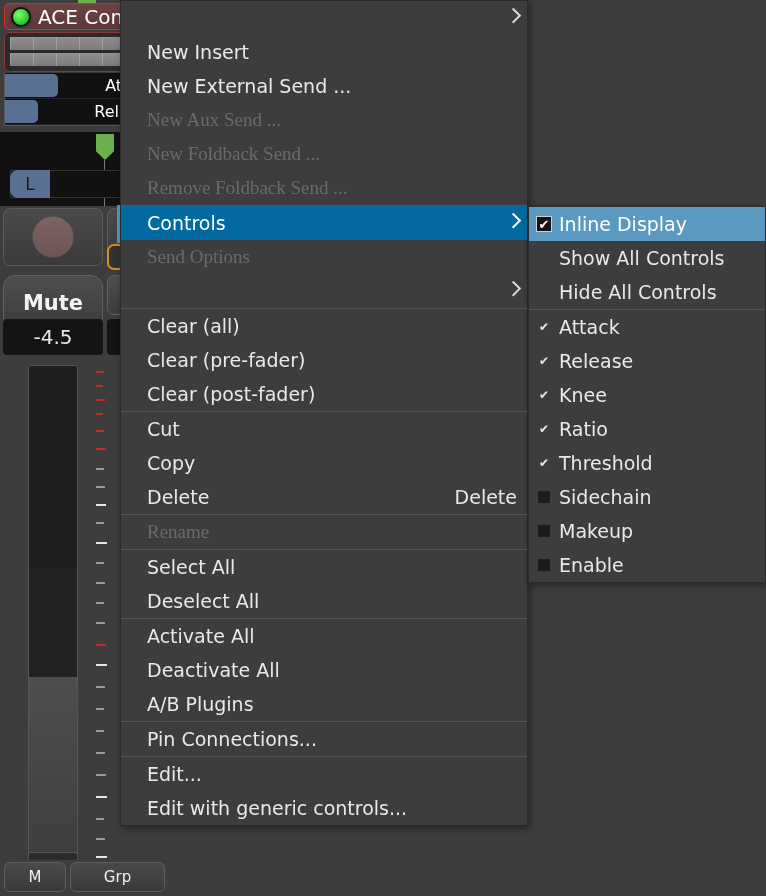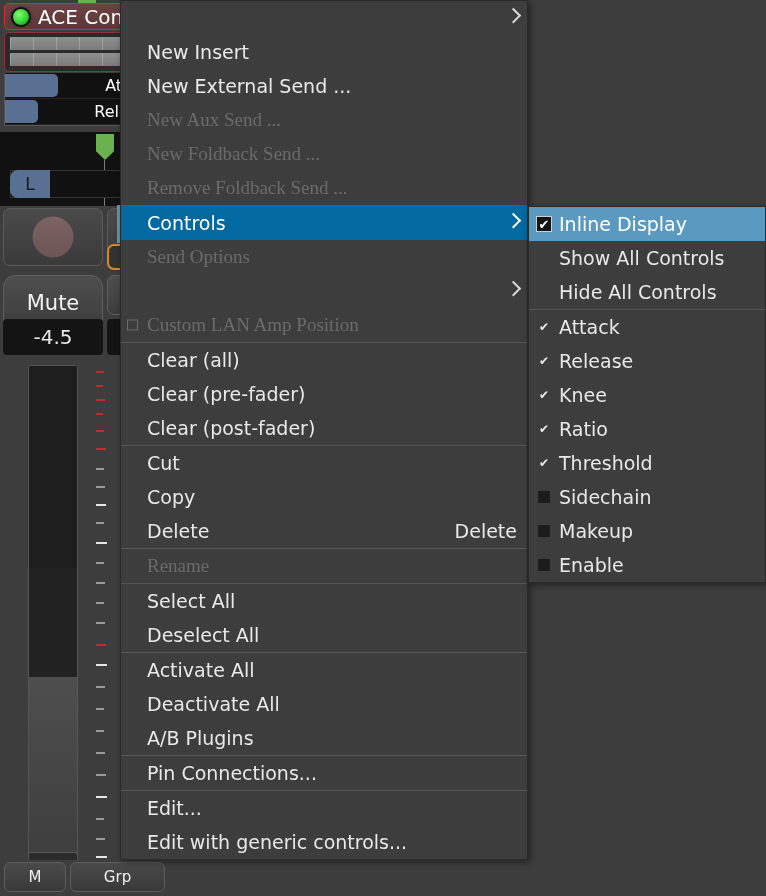--- a/index.html
+++ b/index.html
@@ -229,20 +229,21 @@
     height: 55px;
     background: linear-gradient(#4e4e4e, #3c3c3c);
     border: 1px solid #606060;
     border-radius: 12px;
     box-sizing: border-box;
     display: flex;
     align-items: center;
     justify-content: center;
     font-size: 21px;
     color: #f2f2f2;
+    font-weight: bold;
   }
   .solo-btn {
     position: absolute;
     left: 107px;
     top: 275px;
     width: 40px;
     height: 40px;
     background: linear-gradient(#4e4e4e, #3c3c3c);
     border: 1px solid #606060;
     border-radius: 7px;
@@ -614,24 +615,20 @@
     <div class="menu-item highlight">
       <span class="label">Controls</span>
       <span class="submenu-arrow"></span>
     </div>
     <div class="menu-item disabled">
       <span class="label">Send Options</span>
     </div>
     <div class="menu-item">
       <span class="submenu-arrow"></span>
     </div>
-    <div class="menu-item disabled">
-      <span class="box-empty"></span>
-      <span class="label">Custom LAN Amp Position</span>
-    </div>
     <div class="menu-sep"></div>
     <div class="menu-item">
       <span class="label">Clear (all)</span>
     </div>
     <div class="menu-item">
       <span class="label">Clear (pre-fader)</span>
     </div>
     <div class="menu-item">
       <span class="label">Clear (post-fader)</span>
     </div>

